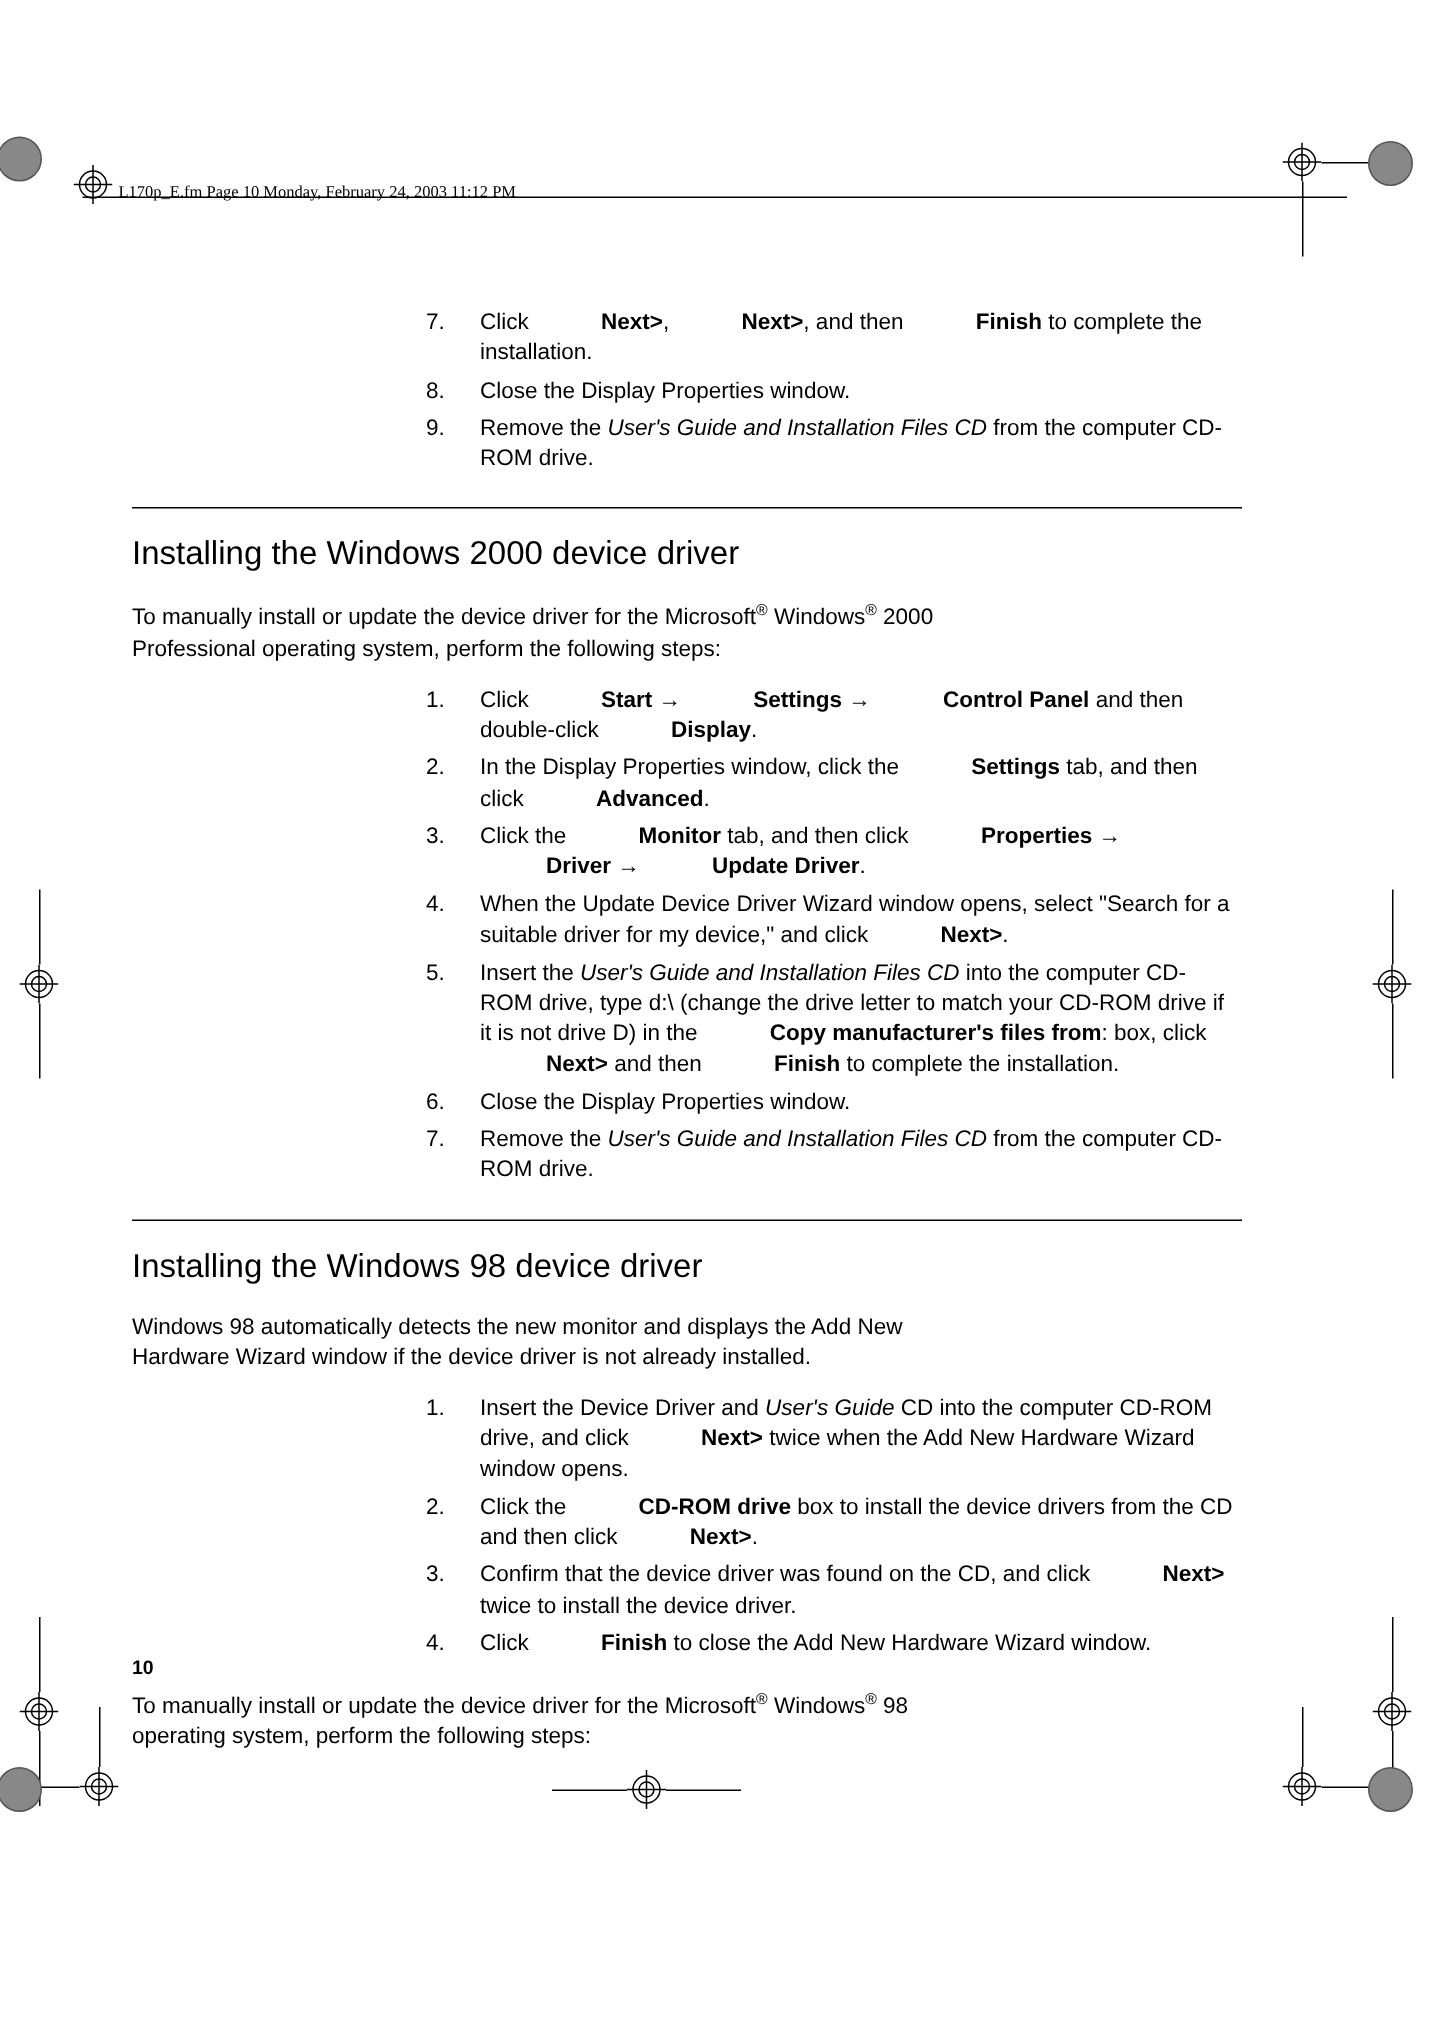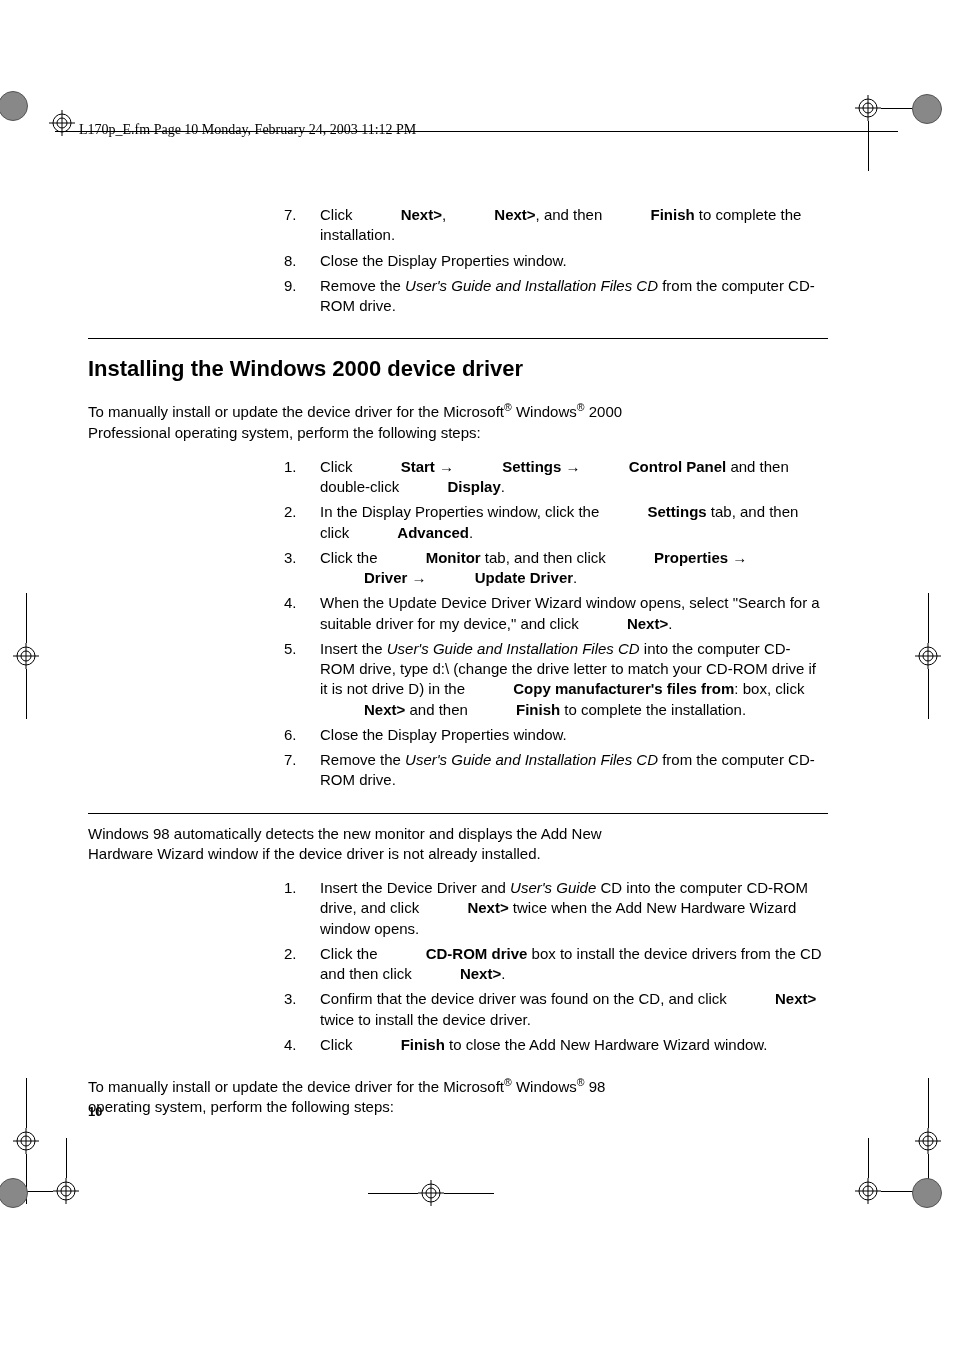--- a/index.html
+++ b/index.html
@@ -10,21 +10,21 @@
     color: #000;
     width: 954px;
     height: 1351px;
     position: relative;
     overflow: hidden;
   }
   .header-line {
     position: absolute;
     top: 122px;
     left: 79px;
-    font-size: 14px;
+    font-size: 11px;
     font-family: "Times New Roman", serif;
   }
   .header-rule {
     position: absolute;
     top: 131px;
     left: 55px;
     width: 843px;
     border-top: 0.5px solid #000;
   }
   .reg-mark-wrap {
@@ -75,21 +75,21 @@
   }
   .list-body {
     flex: 1;
   }
   .section-rule {
     border-top: 1px solid #000;
     margin: 22px 0 10px 0;
   }
   .section-heading {
     font-size: 22px;
-    font-weight: bold;
+    font-weight: normal;
     font-family: Arial, Helvetica, sans-serif;
     margin: 17px 0 18px 0;
   }
   .intro {
     width: 540px;
     font-size: 15px;
     line-height: 1.35;
     margin-bottom: 14px;
   }
   sup { font-size: 0.7em; vertical-align: super; }
@@ -257,20 +257,21 @@
         <div class="list-num">6.</div>
         <div class="list-body">Close the Display Properties window.</div>
       </div>
       <div class="list-row">
         <div class="list-num">7.</div>
         <div class="list-body">Remove the <span class="i">User's Guide and Installation Files CD</span> from the computer CD-ROM drive.</div>
       </div>
     </div>
 
   <div class="section-rule"></div>
+  <h2 class="section-heading">Installing the Windows 98 device driver</h2>
   <div class="intro">Windows 98 automatically detects the new monitor and displays the Add New Hardware Wizard window if the device driver is not already installed.</div>
   <div class="list-area" id="listC">
       <div class="list-row">
         <div class="list-num">1.</div>
         <div class="list-body">Insert the Device Driver and <span class="i">User's Guide</span> CD into the computer CD-ROM drive, and click <span class="b">Next&gt;</span> twice when the Add New Hardware Wizard window opens.</div>
       </div>
       <div class="list-row">
         <div class="list-num">2.</div>
         <div class="list-body">Click the <span class="b">CD-ROM drive</span> box to install the device drivers from the CD and then click <span class="b">Next&gt;</span>.</div>
       </div>

